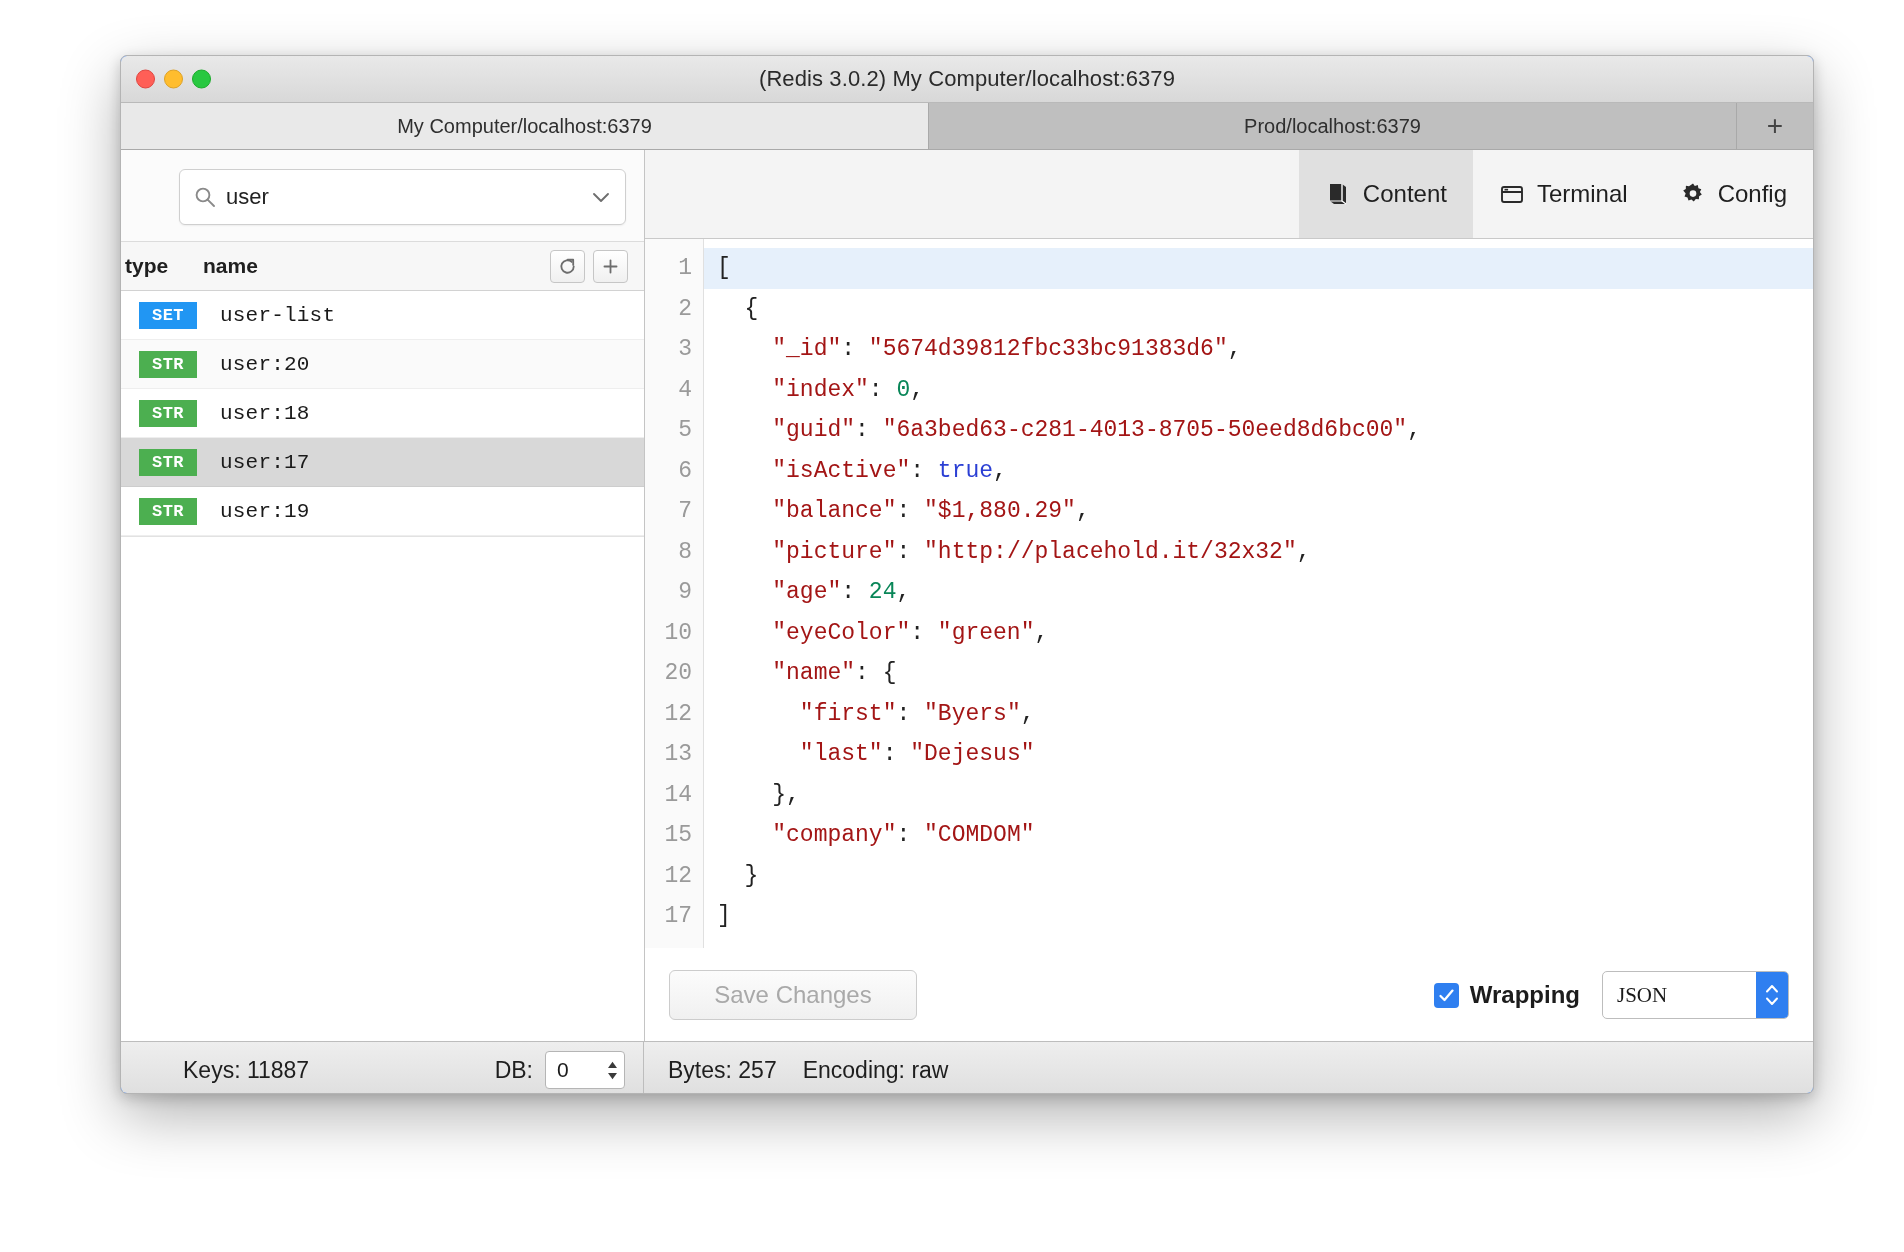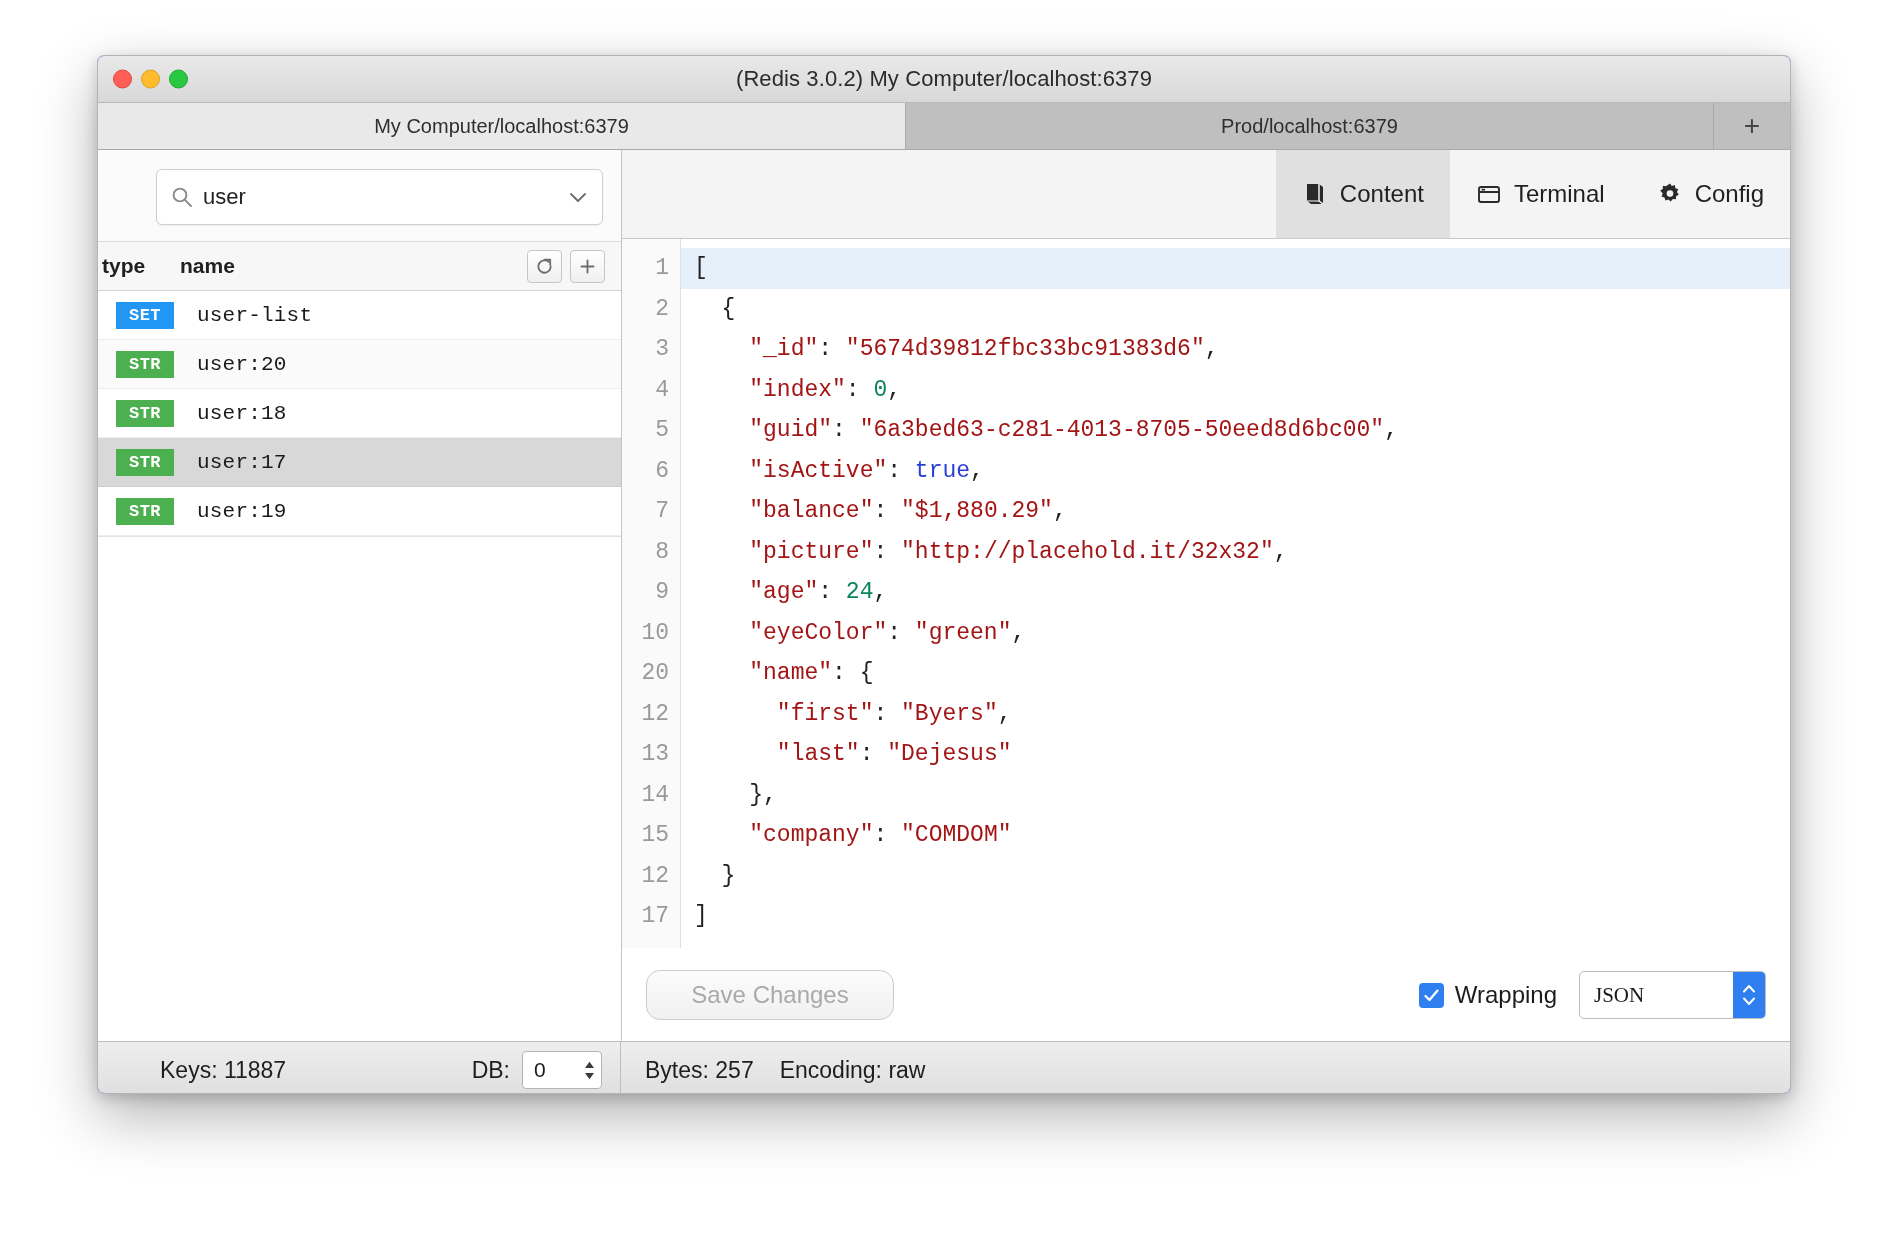--- a/index.html
+++ b/index.html
@@ -16,21 +16,21 @@
   #root {
     position: relative;
     width: 1904px;
     height: 1252px;
     background: #ffffff;
   }
 
   
   .window {
     position: absolute;
-    left: 97px;
+    left: 120px;
     top: 55px;
     width: 1692px;
     height: 1037px;
     background: #3b82f6;
     border-radius: 7px;
     box-shadow: 0 22px 60px rgba(0,0,0,0.30), 0 4px 14px rgba(0,0,0,0.18);
     overflow: hidden;
     border: 1px solid #b4b4b4;
   }
 
@@ -268,35 +268,36 @@
     background: #ffffff;
     border-top: 1px solid #ffffff;
     display: flex;
     align-items: center;
     padding: 0 24px 0 24px;
   }
   .save-btn {
     width: 246px;
     height: 48px;
     border: 1px solid #cccccc;
-    border-radius: 14px;
+    border-radius: 6px;
     background: linear-gradient(to bottom,#fcfcfc,#f0f0f0);
     color: #a9a9a9;
     font-size: 24px;
     display: flex;
     align-items: center;
     justify-content: center;
     cursor: default;
   }
   .foot-spacer { flex: 1; }
   .wrap-group {
     display: flex;
     align-items: center;
     gap: 11px;
     margin-right: 22px;
+    font-weight: bold;
   }
   .checkbox {
     width: 25px; height: 25px;
     border-radius: 4px;
     background: #2f7ff0;
     display: flex;
     align-items: center;
     justify-content: center;
     cursor: default;
     flex: none;

